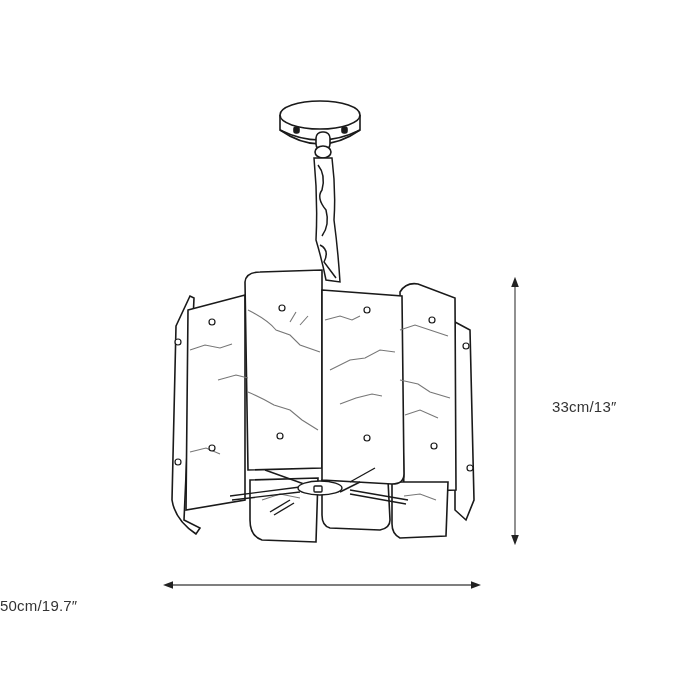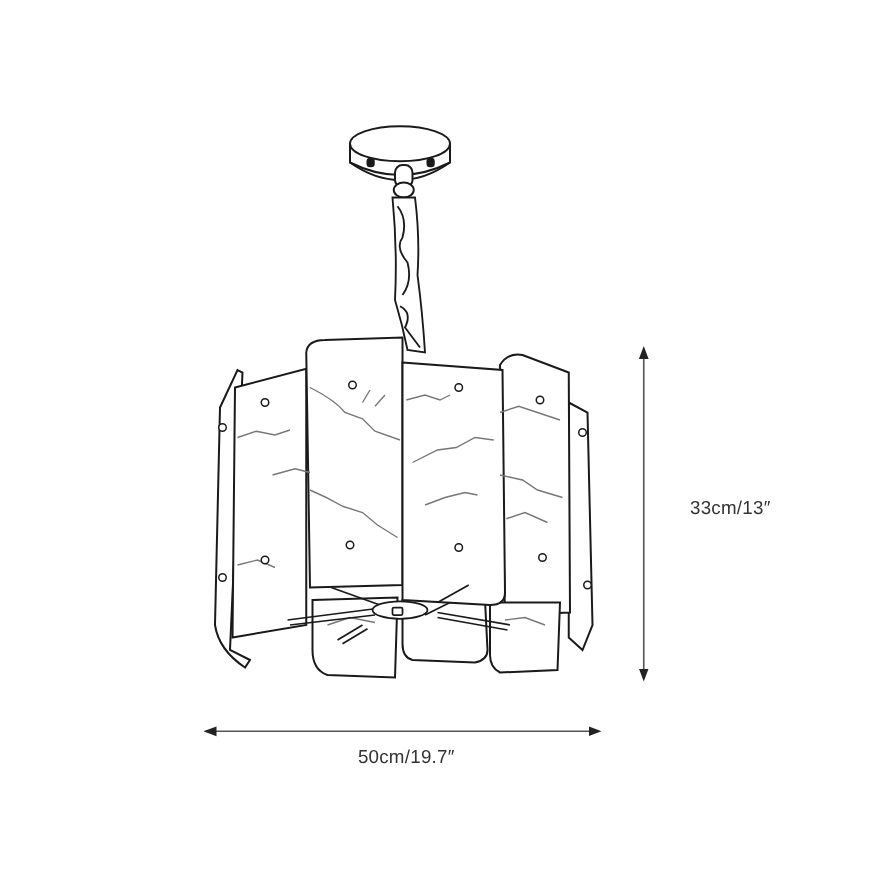--- a/index.html
+++ b/index.html
@@ -1,19 +1,19 @@
 <!DOCTYPE html>
 <html><head>
 <meta charset="utf-8">
 <style>
   html, body { margin:0; padding:0; background:#ffffff; }
   body { width:700px; height:700px; position:relative; overflow:hidden; font-family:"Liberation Sans", sans-serif; }
   .canvas { position:absolute; left:0; top:0; width:700px; height:700px; }
   .dim-label { position:absolute; color:#333333; font-size:15px; letter-spacing:0.2px; white-space:nowrap; }
-  .dim-h-label { left:0; width:650px; top:597px; text-align:center; }
+  .dim-h-label { left:0; width:650px; top:597px; }
   .dim-v-label { left:532px; top:398px;margin-left:20px; }
 </style>
 </head>
 <body>
 
 <svg class="canvas" viewBox="0 0 700 700" xmlns="http://www.w3.org/2000/svg">
   <defs>
     <marker id="arrow" markerWidth="8" markerHeight="8" refX="4" refY="4" orient="auto-start-reverse">
       <path d="M0,1 L8,4 L0,7 Z" fill="#222"></path>
     </marker>

